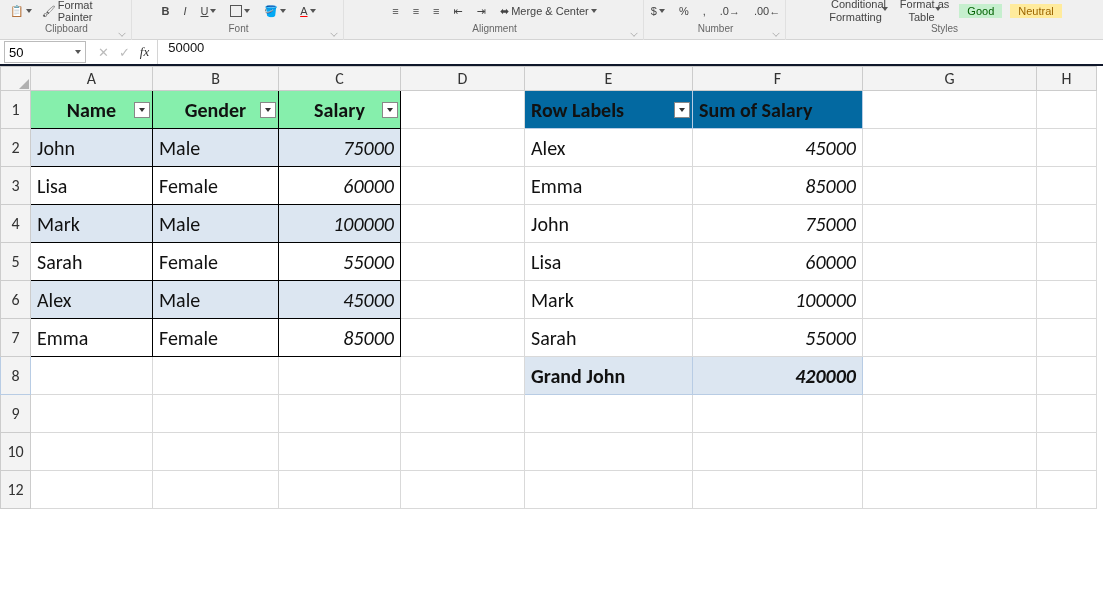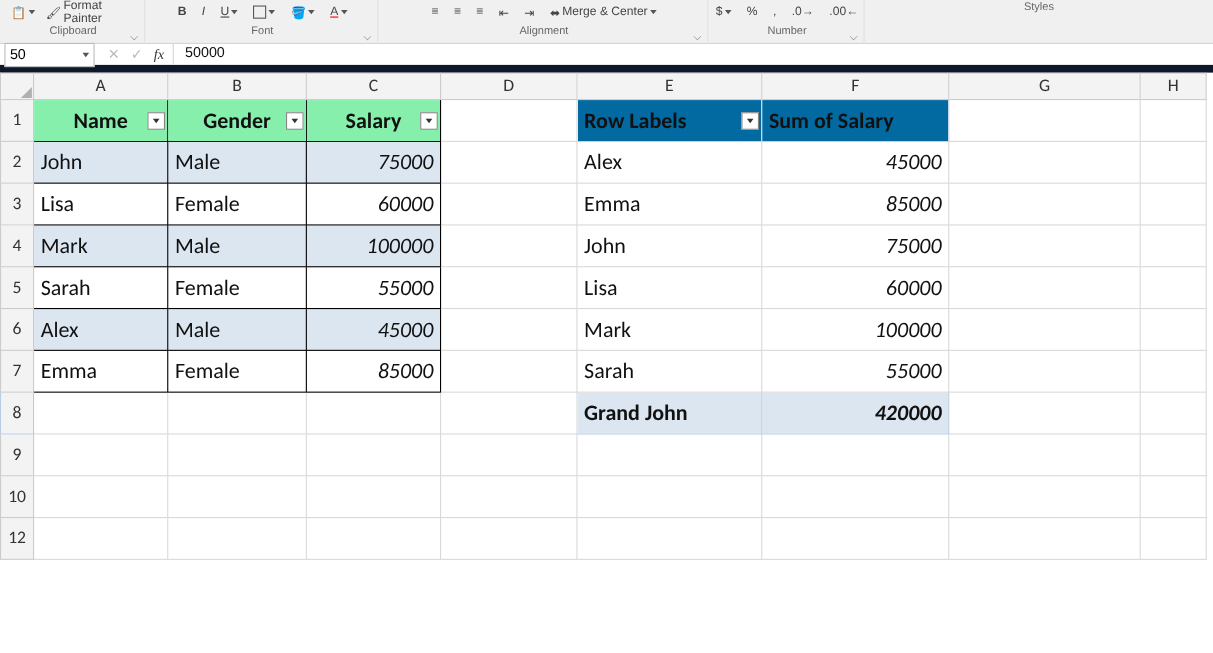--- a/index.html
+++ b/index.html
@@ -82,21 +82,21 @@
     color: #9c6500;
     padding: 1px 8px;
     font-size: 11px;
   }
 
   
   .formula-bar {
     display: flex;
     align-items: center;
     height: 26px;
-    border-bottom: 7px solid #0f172a;
+    border-bottom: 2px solid #0f172a;
     font-size: 13px;
   }
   .name-box {
     width: 82px;
     height: 22px;
     border: 1px solid #bbb;
     margin: 0 4px;
     display: flex;
     align-items: center;
     justify-content: space-between;
@@ -302,20 +302,32 @@
       <span class="ribbon-btn">%</span>
       <span class="ribbon-btn">,</span>
       <span class="ribbon-btn">.0→</span>
       <span class="ribbon-btn">.00←</span>
     </div>
     <div class="rgroup-label">Number</div>
     <div class="rgroup-dlg"></div>
   </div>
 
   <div class="rgroup" style="flex:1;border-right:none">
+    <div class="rgroup-inner" style="gap:8px">
+      <span class="ribbon-btn" style="flex-direction:column;line-height:1">
+        <span>Conditional</span>
+        <span><span>Formatting</span> <span class="dd-caret"></span></span>
+      </span>
+      <span class="ribbon-btn" style="flex-direction:column;line-height:1">
+        <span>Format as</span>
+        <span><span>Table</span> <span class="dd-caret"></span></span>
+      </span>
+      <span class="style-good">Good</span>
+      <span class="style-neutral">Neutral</span>
+    </div>
     <div class="rgroup-label">Styles</div>
   </div>
 </div>
 
 <div class="formula-bar">
   <div class="name-box">
     <span>50</span>
     <span class="dd-caret"></span>
   </div>
   <div class="fb-btns">

